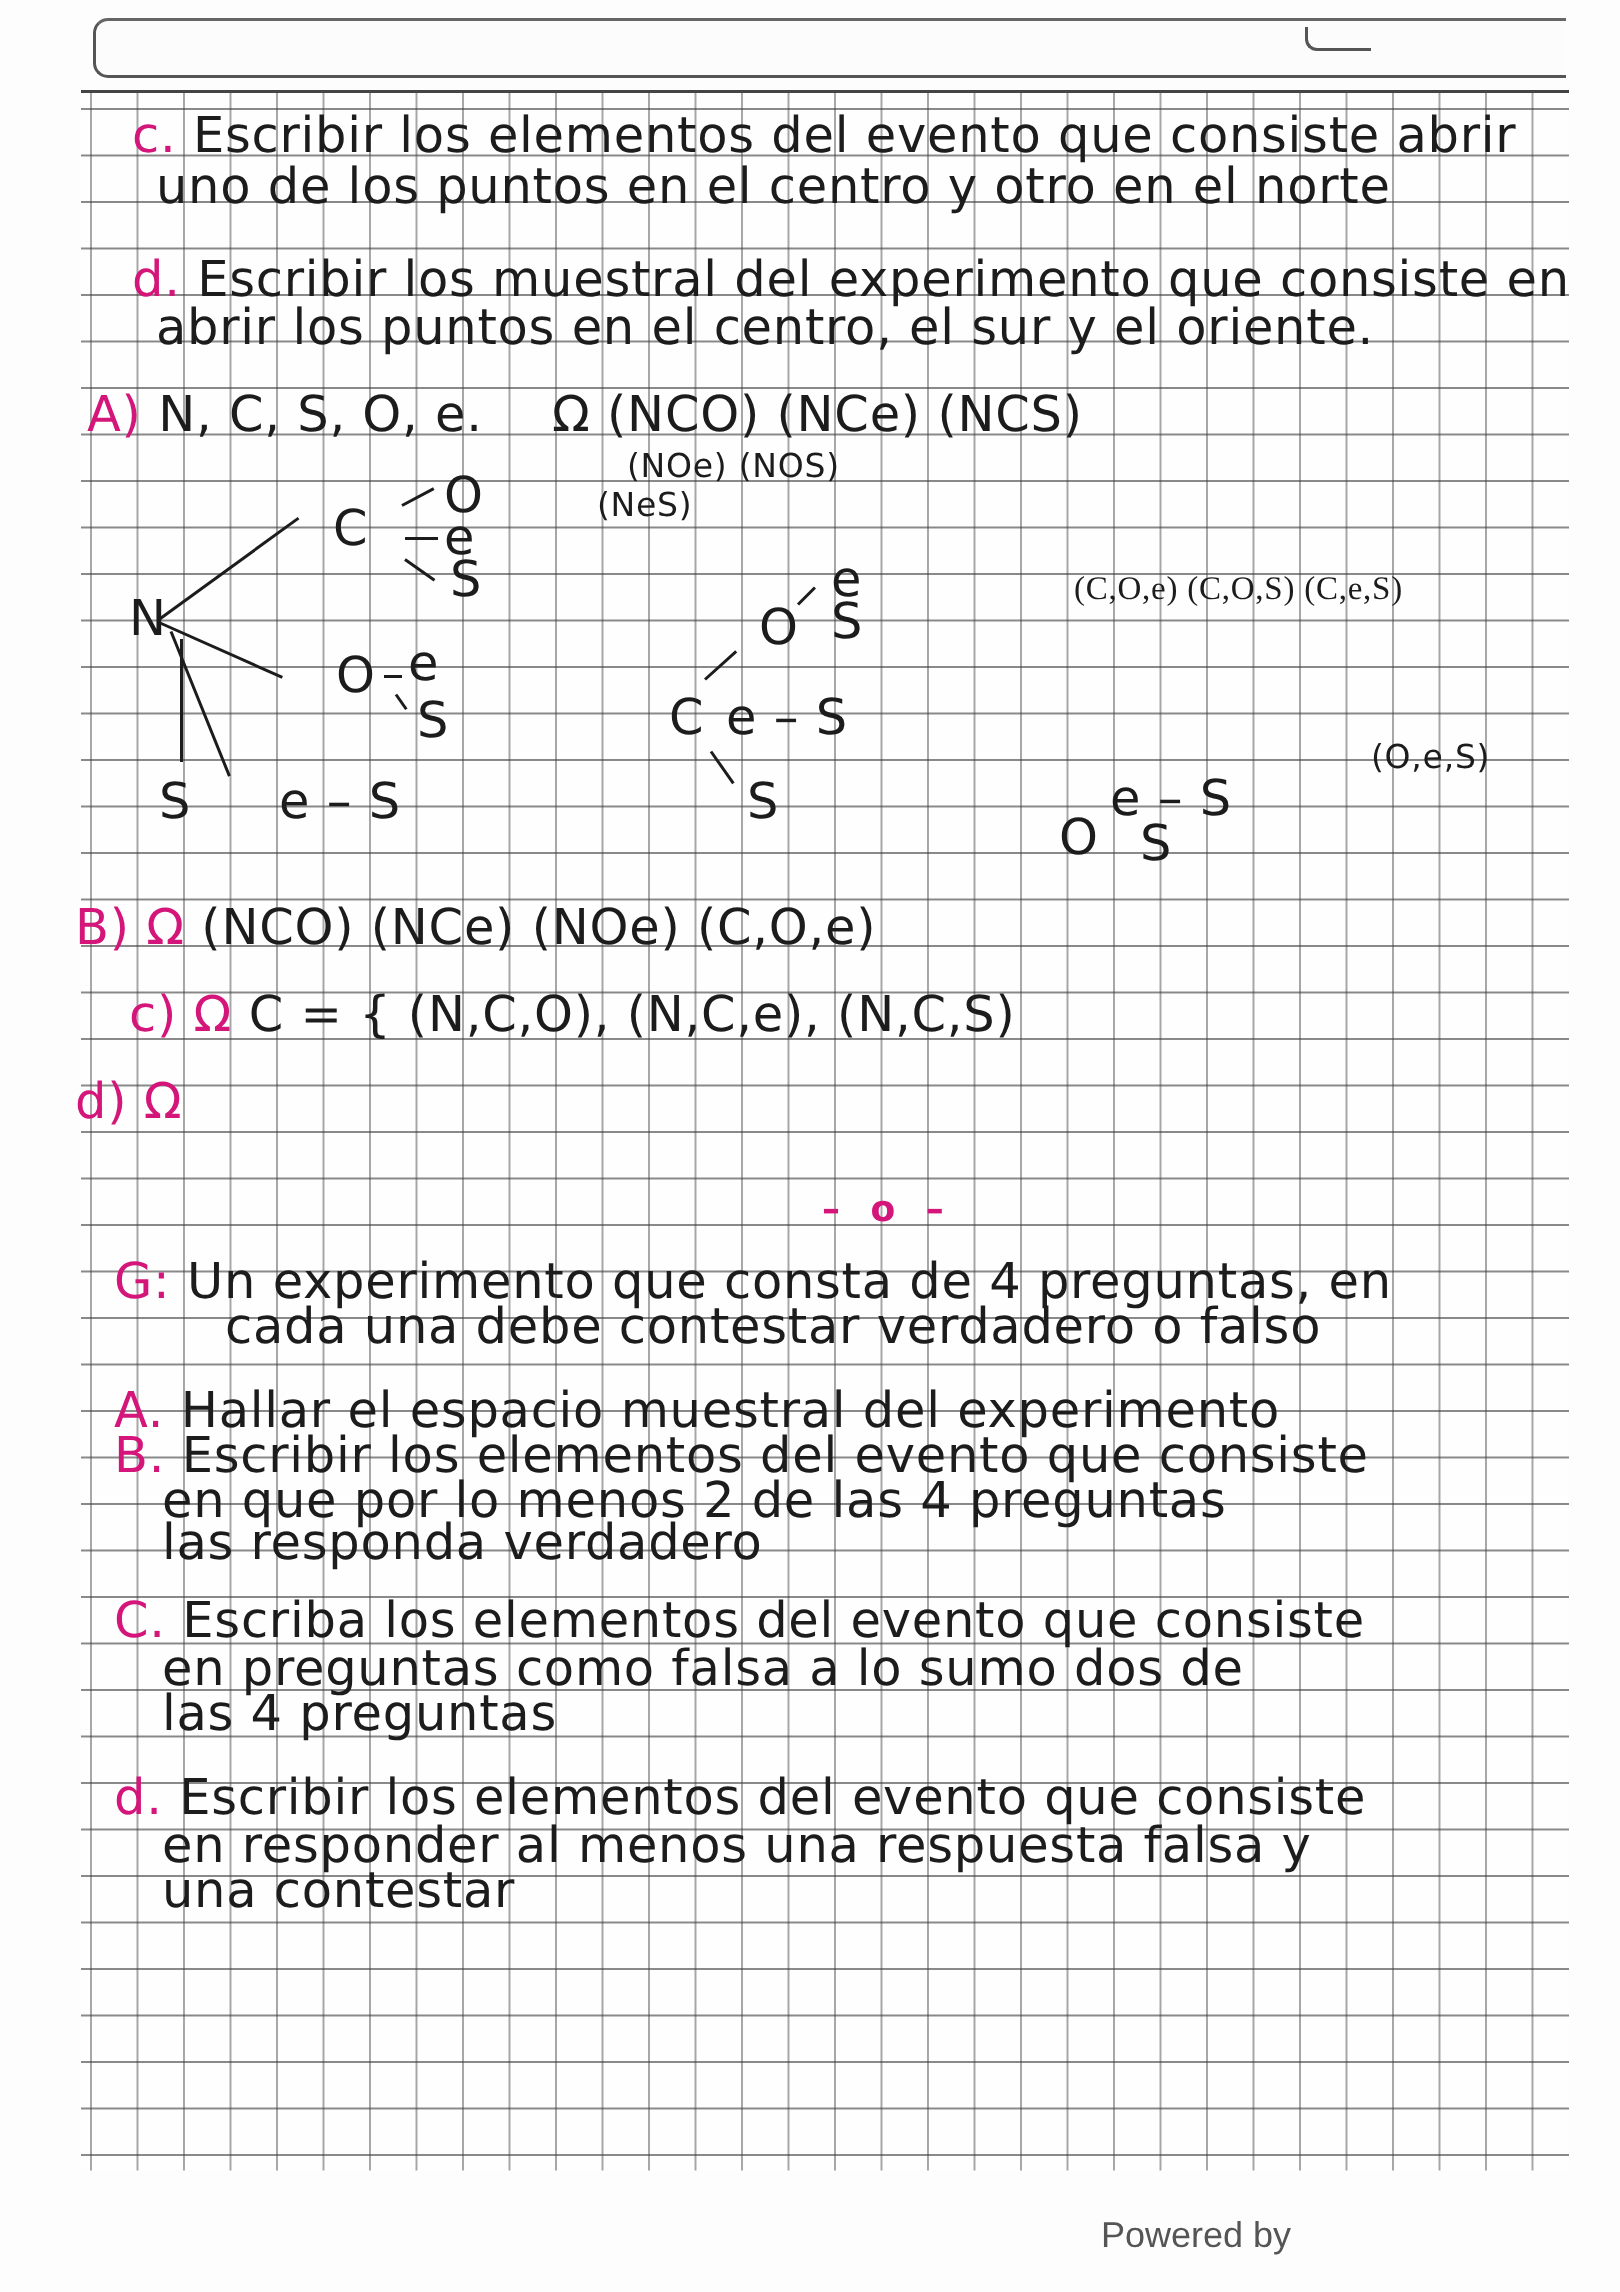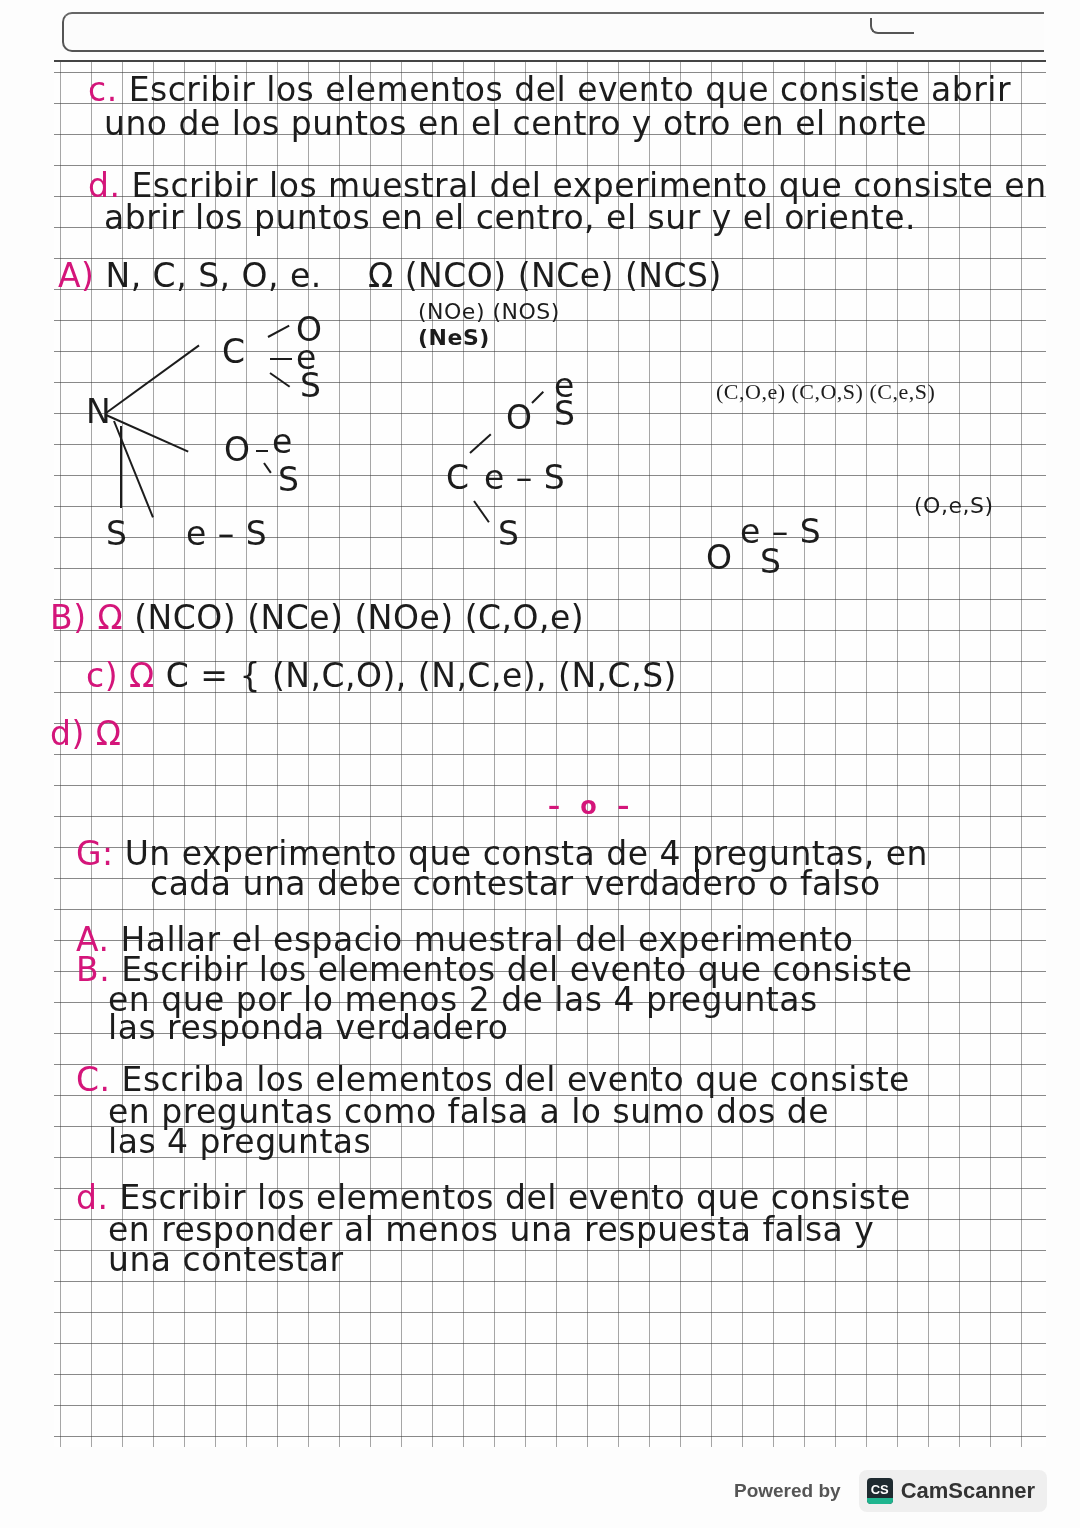--- a/index.html
+++ b/index.html
@@ -28,21 +28,21 @@
   .ink { position:absolute; color:#1c1c1c; font-family:"DejaVu Sans", sans-serif;
     font-size:33px; line-height:28px; white-space:nowrap; letter-spacing:0.5px; }
   .pink { color:#d4157a; }
   .small { font-size:22px; }
   .line { position:absolute; background:#1c1c1c; height:2px; transform-origin:left center; }
   .vline { position:absolute; background:#1c1c1c; width:2px; }
   .divider { position:absolute; left:548px; top:792px; color:#d4157a; font-size:24px; font-weight:bold; letter-spacing:6px; }
   .footer {
     position:absolute; left:734px; top:1470px; height:42px; display:flex; align-items:center;
   }
-  .footer .powered { color:#555; font-family:"Liberation Sans", sans-serif; font-size:19px; margin-right:18px;font-weight:bold; }
+  .footer .powered { color:#555; font-family:"Liberation Sans", sans-serif; font-size:24px; margin-right:18px; }
   .footer .badge {
     display:flex; align-items:center; background:#efefef; border-radius:8px;
     padding:4px 12px 4px 8px; height:34px;
   }
   .cs-logo {
     width:26px; height:26px; border-radius:4px; background:#1e2a30; color:#fff;
     font-family:"Liberation Sans", sans-serif; font-weight:bold; font-size:13px;
     display:flex; align-items:center; justify-content:center; position:relative; overflow:hidden;
     margin-right:8px;
   }
@@ -69,21 +69,21 @@
   <span>Escribir los muestral   del experimento que consiste en</span>
 </div>
 <div class="ink" style="left:104px;top:204px;">abrir los puntos en el centro, el sur y el oriente.</div>
 
 <div class="ink" style="left:58px;top:262px;">
   <span class="pink">A)</span>
   <span>N, C, S, O, e.</span>
 </div>
 <div class="ink" style="left:368px;top:262px;">Ω (NCO) (NCe) (NCS)</div>
 <div class="ink small" style="left:418px;top:298px;">(NOe) (NOS)</div>
-<div class="ink small" style="left:418px;top:324px;font-weight:bold;">(NeS)</div>
+<div class="ink small" style="left:398px;top:324px;">(NeS)</div>
 <div class="ink small" style="left:716px;top:378px;font-family:Liberation Serif, serif;">(C,O,e) (C,O,S) (C,e,S)</div>
 <div class="ink small" style="left:914px;top:492px;">(O,e,S)</div>
 
 <div>
   <div class="ink" style="left:86px;top:398px;">N</div>
   <div class="line" style="left:106px;top:412px;width:115px;transform:rotate(-36deg);"></div>
   <div class="ink" style="left:222px;top:338px;">C</div>
   <div class="line" style="left:268px;top:336px;width:24px;transform:rotate(-28deg);"></div>
   <div class="ink" style="left:296px;top:316px;">O</div>
   <div class="line" style="left:270px;top:358px;width:22px;"></div>
@@ -165,19 +165,13 @@
 
 <div class="ink" style="left:76px;top:1184px;">
   <span class="pink">d.</span>
   <span>Escribir los elementos del evento que consiste</span>
 </div>
 <div class="ink" style="left:108px;top:1216px;">en responder al menos una respuesta falsa y</div>
 <div class="ink" style="left:108px;top:1246px;">una contestar</div>
 
 <div class="footer">
   <span class="powered">Powered by</span>
-  <div class="badge">
-    <div class="cs-logo">
-        <span>CS</span>
-      </div>
-    <span class="brand">CamScanner</span>
-  </div>
 </div>
 
 </body></html>

